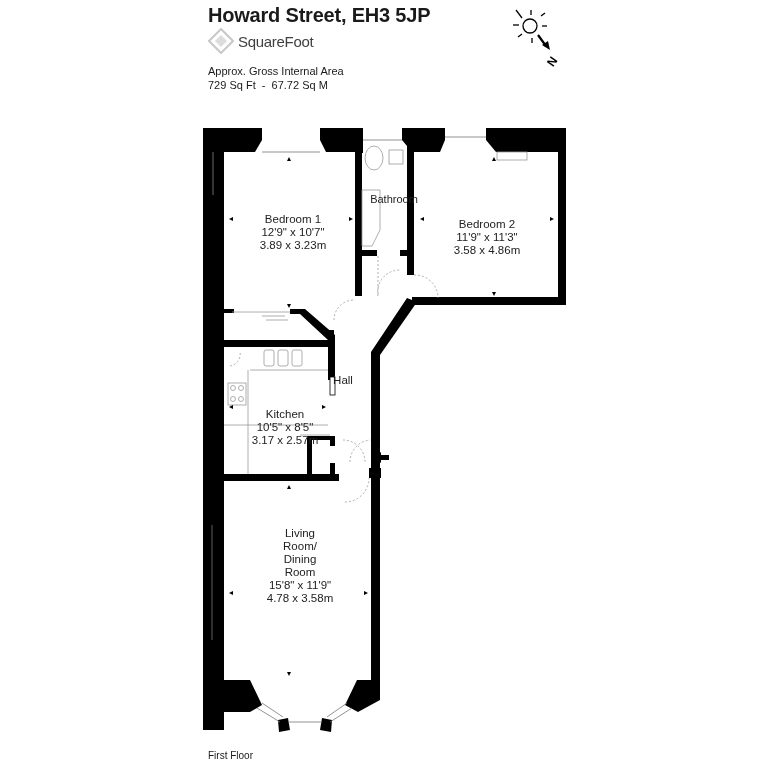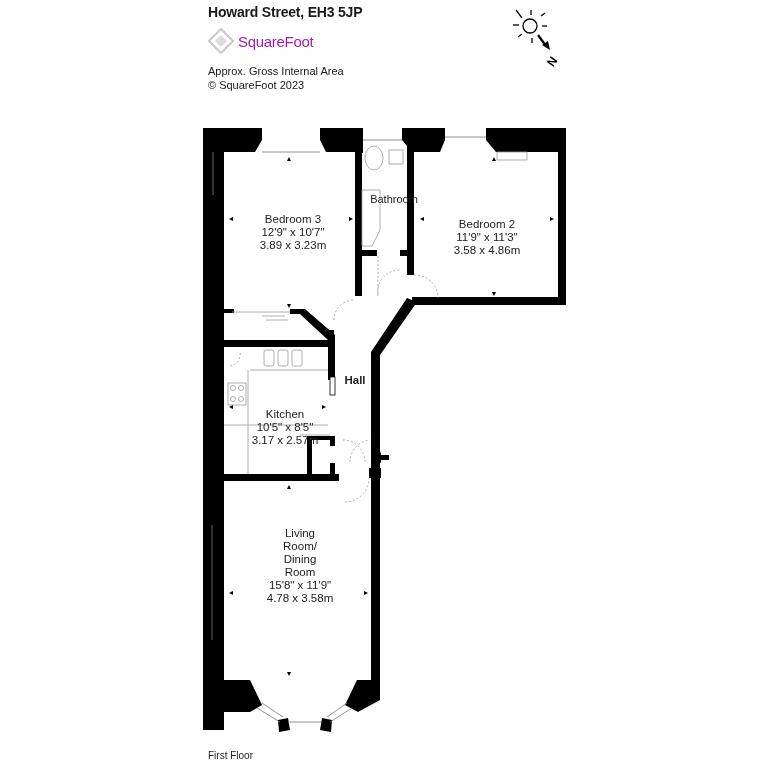--- a/index.html
+++ b/index.html
@@ -1,21 +1,21 @@
 <!DOCTYPE html>
 <html><head>
 <meta charset="utf-8">
 <style>
   html, body { margin: 0; padding: 0; background: #ffffff; }
   body { width: 768px; height: 768px; position: relative; overflow: hidden;
          font-family: "Liberation Sans", sans-serif; color: #1a1a1a; }
   .header { position: absolute; left: 208px; top: 4px; }
-  .title { font-weight: bold; font-size: 14px; letter-spacing: -0.2px; }
+  .title { font-weight: bold; font-size: 20px; letter-spacing: -0.2px; }
   .logo { position: absolute; left: 208px; top: 28px; display: flex; align-items: center; }
-  .logo-text { font-size: 15px; color: #a21caf; margin-left: 4px; letter-spacing: -0.3px; }
+  .logo-text { font-size: 15px; color: #404040; margin-left: 4px; letter-spacing: -0.3px; }
   .info { position: absolute; left: 208px; top: 65px; font-size: 11px; line-height: 13.5px; }
   .floor-label { position: absolute; left: 208px; top: 750px; font-size: 10px; }
   svg.plan { position: absolute; left: 0; top: 0; }
   .room-label { position: absolute; text-align: center; font-size: 11.5px; line-height: 13px; color: #222; }
   .compass { position: absolute; left: 508px; top: 4px; }
 </style>
 </head>
 <body>
 
 <div class="header">
@@ -25,21 +25,21 @@
 <div class="logo">
   <svg width="26" height="26" viewBox="0 0 26 26">
     <polygon points="13,1 25,13 13,25 1,13" fill="none" stroke="#c8c8c8" stroke-width="2"></polygon>
     <polygon points="13,7 19,13 13,19 7,13" fill="#dcdcdc"></polygon>
   </svg>
   <span class="logo-text">SquareFoot</span>
 </div>
 
 <div class="info">
   <div>Approx. Gross Internal Area</div>
-  <div>© SquareFoot 2023</div>
+  <div style="white-space:pre">729 Sq Ft  -  67.72 Sq M</div>
 </div>
 
 <div class="compass">
   <svg width="60" height="66" viewBox="0 0 60 66">
     <circle cx="22" cy="22" r="7" fill="none" stroke="#000" stroke-width="1.3"></circle>
     <g stroke="#000" stroke-width="1.3">
       <line x1="8" y1="6" x2="14" y2="14"></line>
       <line x1="23" y1="6" x2="23" y2="11"></line>
       <line x1="33" y1="12" x2="37" y2="9"></line>
       <line x1="34" y1="22" x2="39" y2="22"></line>
@@ -177,42 +177,42 @@
     <polygon points="368,593 364,591 364,595"></polygon>
     <polygon points="289,676 287,672 291,672"></polygon>
   </g>
 
   <g>
     <polygon points="374,457 381,452 381,455 389,455 389,460 381,460 381,463" fill="#000"></polygon>
   </g>
 </svg>
 
 <div class="room-label" style="left:243px;top:213px;width:100px;">
-  <div>Bedroom 3</div>
+  <div>Bedroom 1</div>
   <div>12'9" x 10'7"</div>
   <div>3.89 x 3.23m</div>
 </div>
 
 <div class="room-label" style="left:437px;top:218px;width:100px;">
   <div>Bedroom 2</div>
   <div>11'9" x 11'3"</div>
   <div>3.58 x 4.86m</div>
 </div>
 
 <div class="room-label" style="left:358px;top:193px;width:56px;font-size:11px;margin-left:8px;">
   <div>Bathroom</div>
 </div>
 
 <div class="room-label" style="left:240px;top:408px;width:90px;">
   <div>Kitchen</div>
   <div>10'5" x 8'5"</div>
   <div>3.17 x 2.57m</div>
 </div>
 
-<div class="room-label" style="left:340px;top:374px;width:30px;font-weight:bold;">
+<div class="room-label" style="left:328px;top:374px;width:30px;">
   <div>Hall</div>
 </div>
 
 <div class="room-label" style="left:250px;top:527px;width:100px;">
   <div>Living</div>
   <div>Room/</div>
   <div>Dining</div>
   <div>Room</div>
   <div>15'8" x 11'9"</div>
   <div>4.78 x 3.58m</div>

